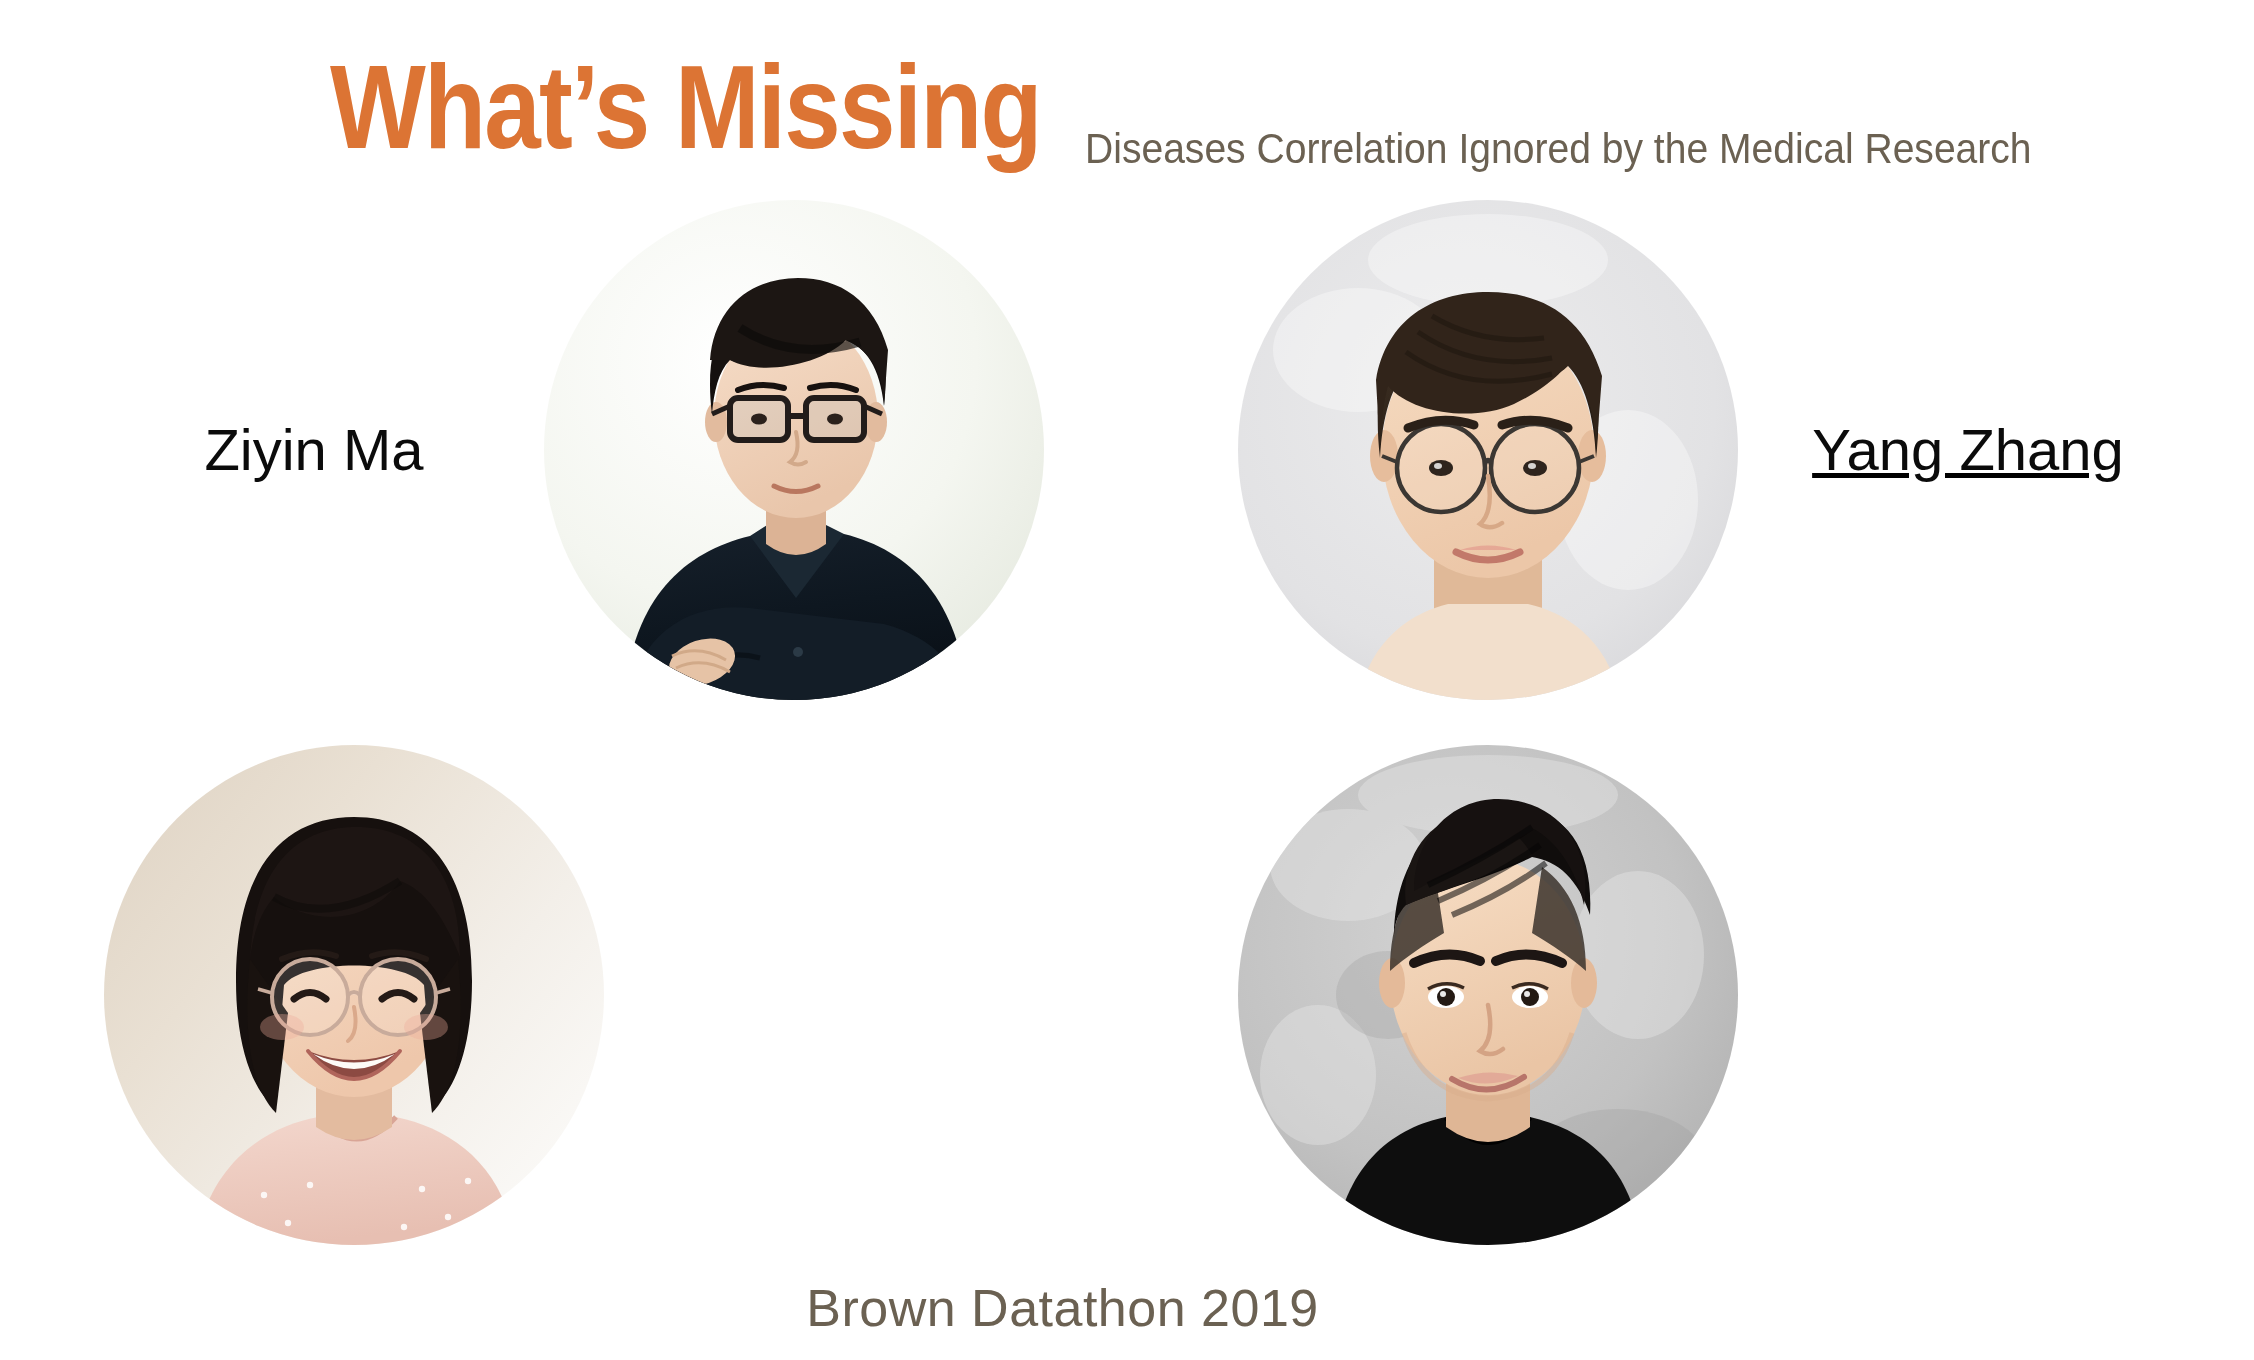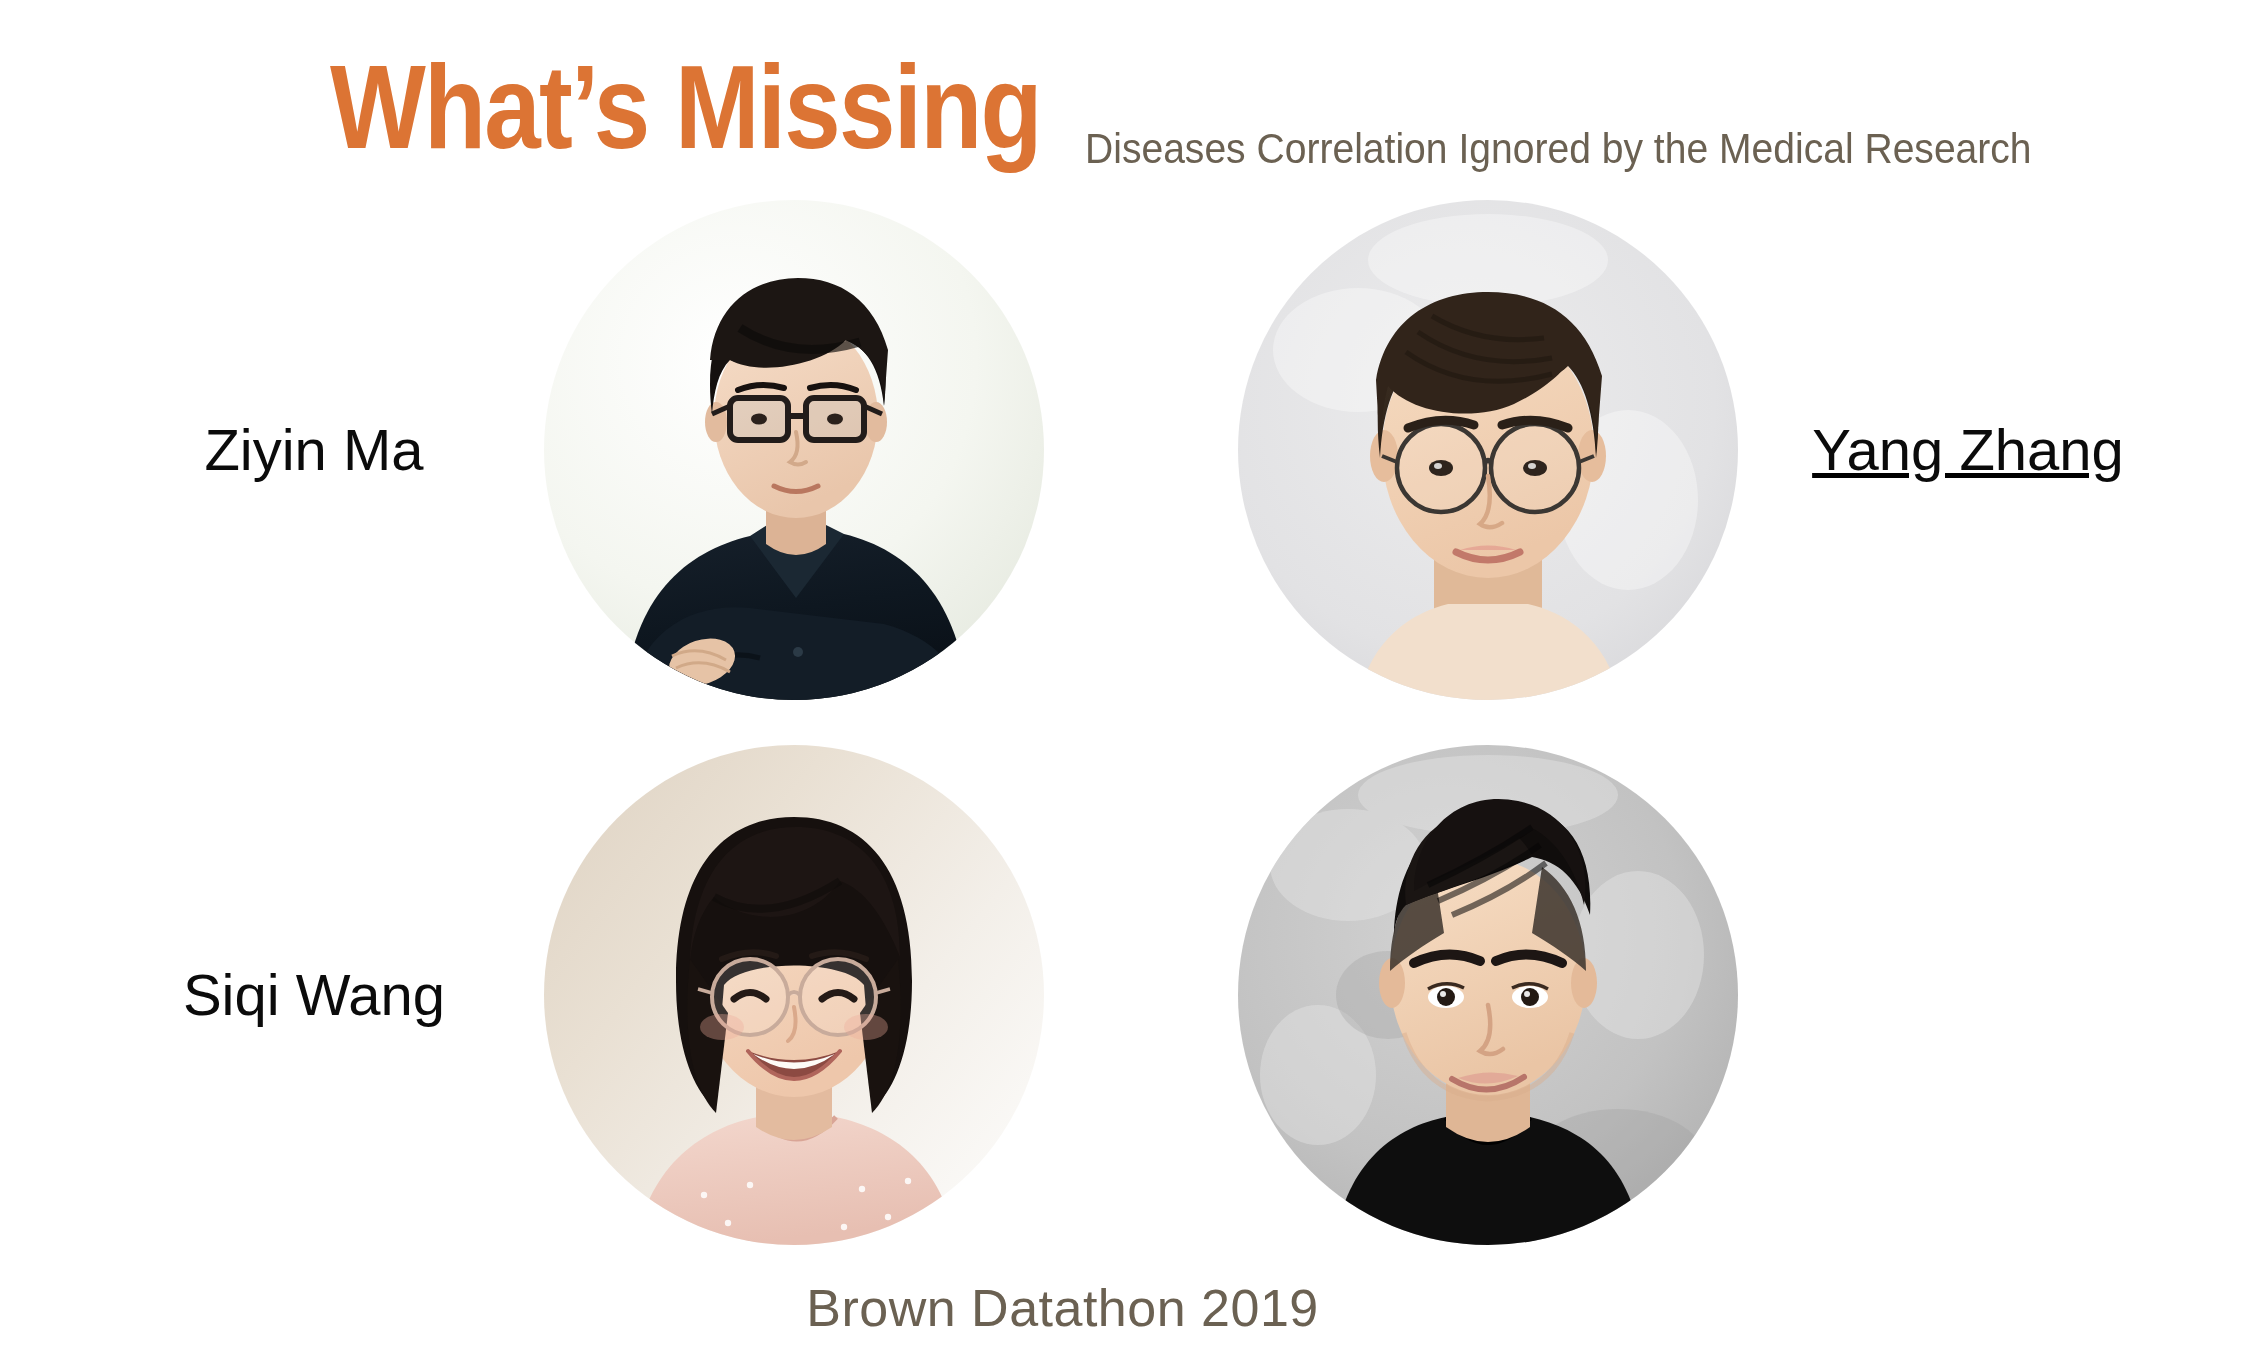--- a/index.html
+++ b/index.html
@@ -252,21 +252,20 @@
 
           <path d="M250 276 q 6 36 -8 48 q 10 7 22 -1" stroke="#d7a886" stroke-width="4.5" fill="none" stroke-linecap="round"></path>
 
           <path d="M218 352 q 32 16 64 0" stroke="#c2796a" stroke-width="7" fill="none" stroke-linecap="round"></path>
           <path d="M222 350 q 28 -9 56 0" fill="#e29a8d" opacity=".7"></path>
         </svg>
       </div>
     </div>
 
     <div class="member left" id="m-siqi">
-      <div class="name left-label">Siqi Wang</div>
       <div class="photo" aria-label="Smiling portrait of a person with a black bob haircut and thin round glasses, wearing a pale pink embroidered top, on a warm beige background">
         <svg viewBox="0 0 500 500" xmlns="http://www.w3.org/2000/svg">
           <defs>
             <linearGradient id="bg3" x1="0" y1="0" x2="1" y2="0.8">
               <stop offset="0%" stop-color="#ded2c2"></stop>
               <stop offset="35%" stop-color="#e9e0d3"></stop>
               <stop offset="70%" stop-color="#f3efe9"></stop>
               <stop offset="100%" stop-color="#fbfaf8"></stop>
             </linearGradient>
             <linearGradient id="skin3" x1="0" y1="0" x2="0.4" y2="1">

